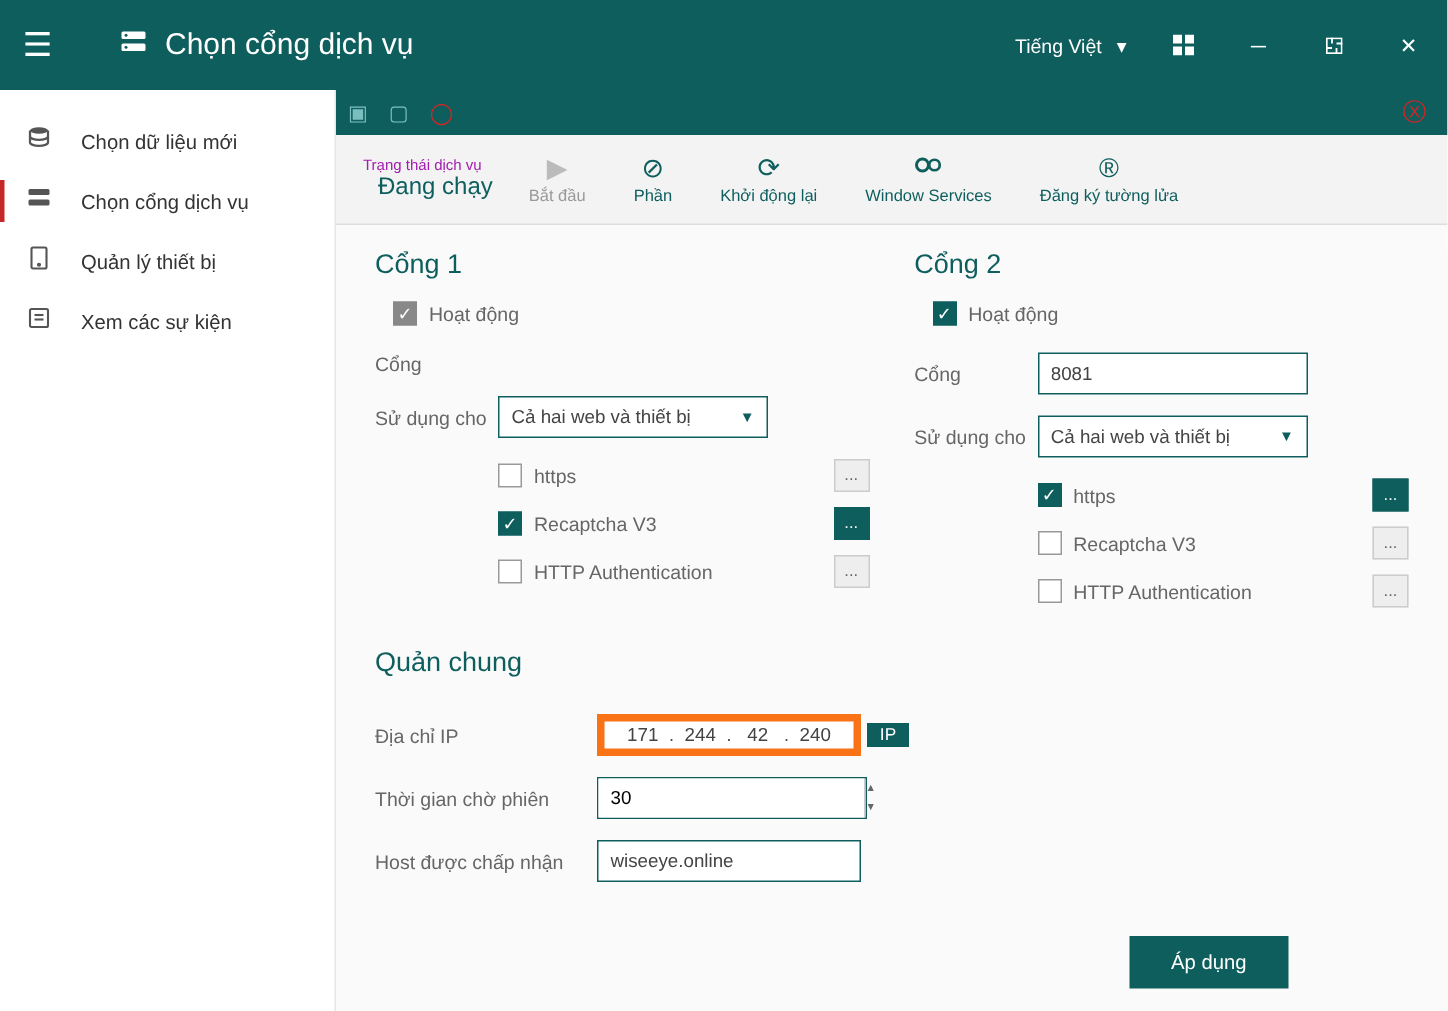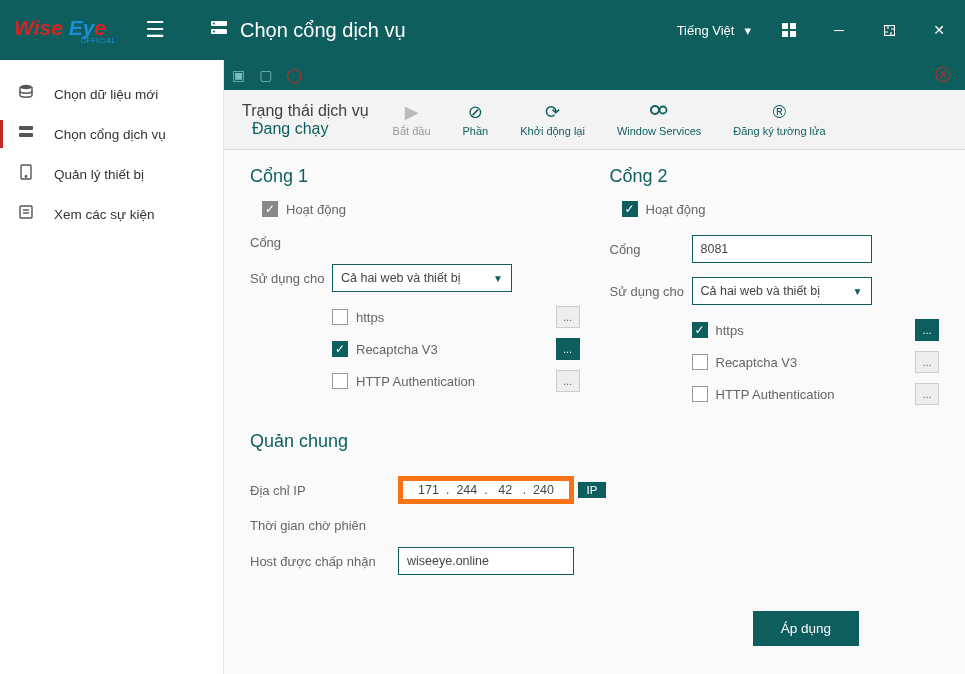--- a/index.html
+++ b/index.html
@@ -27,21 +27,21 @@
     
     .content { flex: 1; background: #fafafa; display: flex; flex-direction: column; }
     
     .tabbar { height: 30px; background: #0f5e5e; display: flex; align-items: center; padding: 0 8px; gap: 14px; }
     .tabico { color: #7bbec0; font-size: 14px; cursor: pointer; }
     .tabico.q { color: #d42424; }
     .tabclose { margin-left: auto; color: #d42424; font-size: 16px; cursor: pointer; margin-right: 6px; }
     
     .toolbar { height: 60px; background: #f3f3f3; border-bottom: 1px solid #ddd; display: flex; align-items: center; padding: 0 10px; }
     .status-block { padding: 0 8px; }
-    .status-label { font-size: 16px; color: #404040; }
+    .status-label { font-size: 10px; color: #a21caf; }
     .status-value { font-size: 16px; color: #0f5e5e; font-weight: 500; padding-left: 10px; }
     .tool-btn { display: flex; flex-direction: column; align-items: center; justify-content: center; padding: 4px 16px; cursor: pointer; gap: 2px; }
     .tool-btn .ico { font-size: 18px; color: #0f5e5e; }
     .tool-btn.disabled .ico { color: #bbb; }
     .tool-btn .lbl { font-size: 11px; color: #0f5e5e; text-align: center; line-height: 1.15; }
     .tool-btn.disabled .lbl { color: #999; }
     
     .body { flex: 1; padding: 16px 26px; overflow: auto; }
     .ports { display: flex; gap: 30px; }
     .port-col { flex: 1; }
@@ -73,26 +73,20 @@
     .spin .arr { width: 16px; display: flex; flex-direction: column; border-left: 1px solid #ccc; }
     .spin .arr span { flex: 1; display: flex; align-items: center; justify-content: center; font-size: 7px; cursor: pointer; color: #666; }
     
     .apply-row { display: flex; justify-content: flex-end; margin-top: 36px; padding-right: 80px; }
     .apply-btn { background: #0f5e5e; color: #fff; padding: 10px 28px; font-size: 13.5px; cursor: pointer; border: none; }
   </style>
 </head>
 <body>
 
 <div class="titlebar">
-  <div class="logo">
-    <div class="logo-text">
-      <span class="logo-w">Wise </span><span class="logo-e">Ey</span><span class="logo-w">e</span>
-    </div>
-    <div class="logo-sub">OFFICIAL</div>
-  </div>
   <div class="hamburger">☰</div>
   <div class="title-area">
     <span class="title-icon">
       <svg width="18" height="18" viewBox="0 0 18 18" fill="#fff">
           <rect x="1" y="2" width="16" height="5" rx="1"></rect>
           <rect x="1" y="10" width="16" height="5" rx="1"></rect>
           <circle cx="4" cy="4.5" r="1" fill="#0f5e5e"></circle>
           <circle cx="4" cy="12.5" r="1" fill="#0f5e5e"></circle>
         </svg>
     </span>
@@ -281,20 +275,27 @@
             <span class="seg">244</span>
               <span class="dot">.</span>
             <span class="seg">42</span>
               <span class="dot">.</span>
             <span class="seg">240</span>
           </div>
           <div class="ip-btn">IP</div>
         </div>
         <div class="form-row">
           <span class="form-lbl wide">Thời gian chờ phiên</span>
+          <div class="spin">
+            <input value="30" style="">
+            <div class="arr">
+              <span>▲</span>
+              <span>▼</span>
+            </div>
+          </div>
         </div>
         <div class="form-row">
           <span class="form-lbl wide">Host được chấp nhận</span>
           <input class="inp w2" value="wiseeye.online" style="">
         </div>
       </div>
 
       <div class="apply-row">
         <button class="apply-btn">Áp dụng</button>
       </div>

